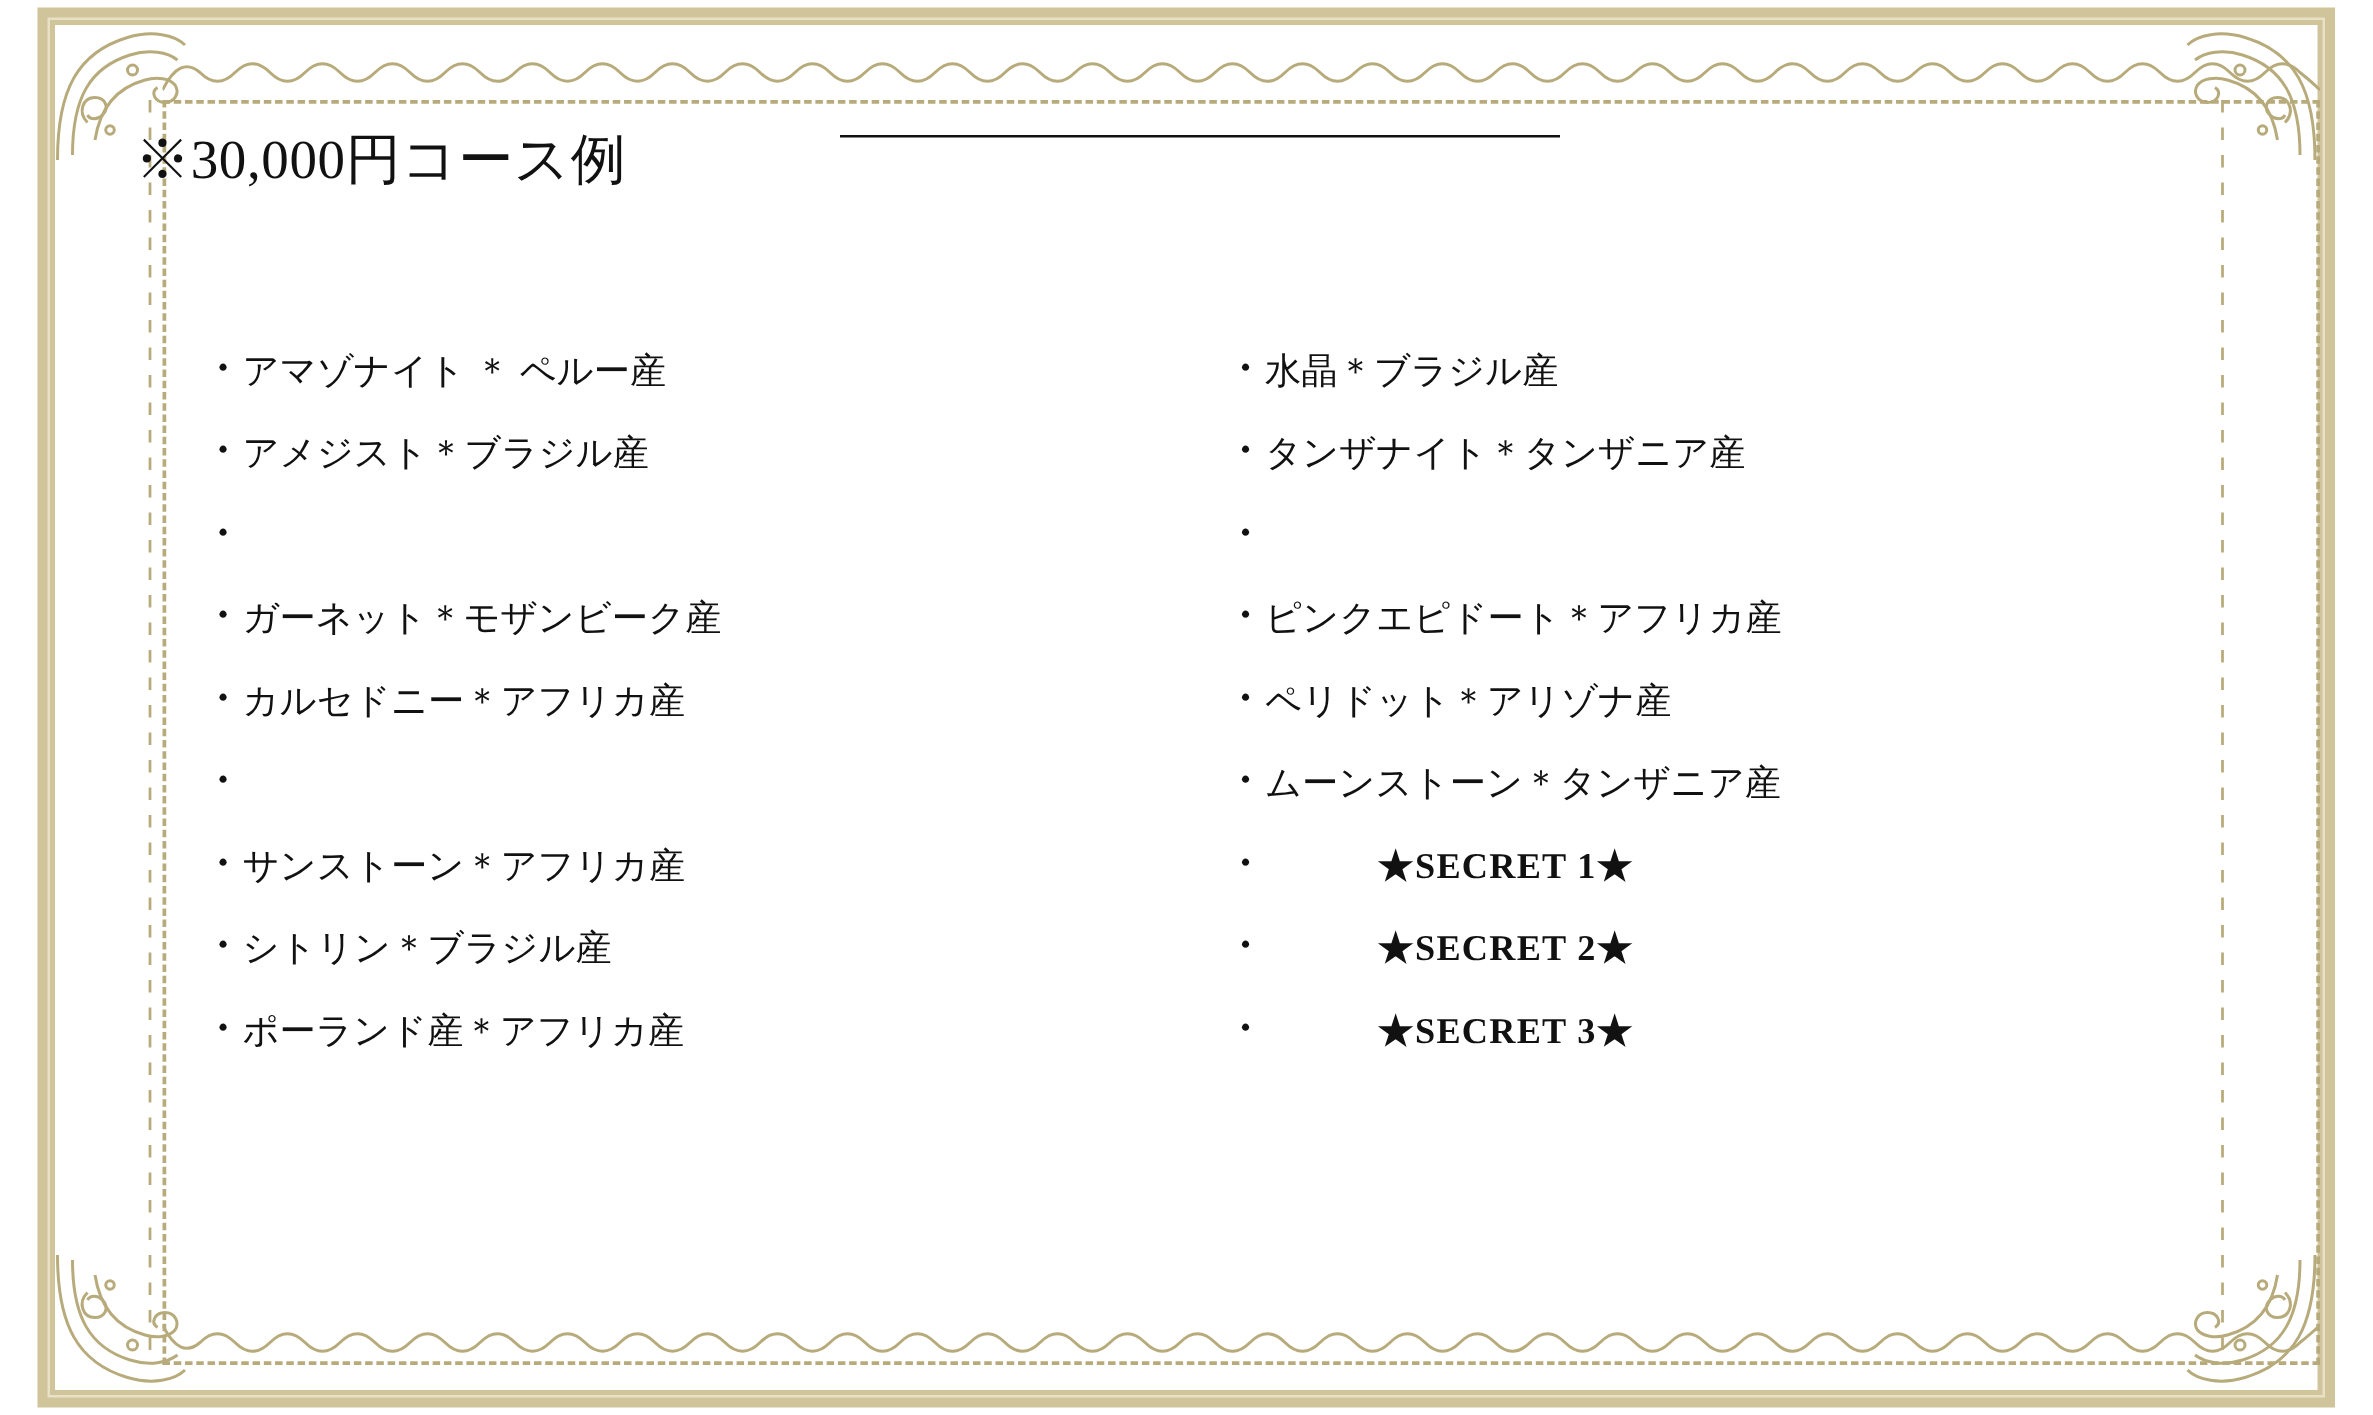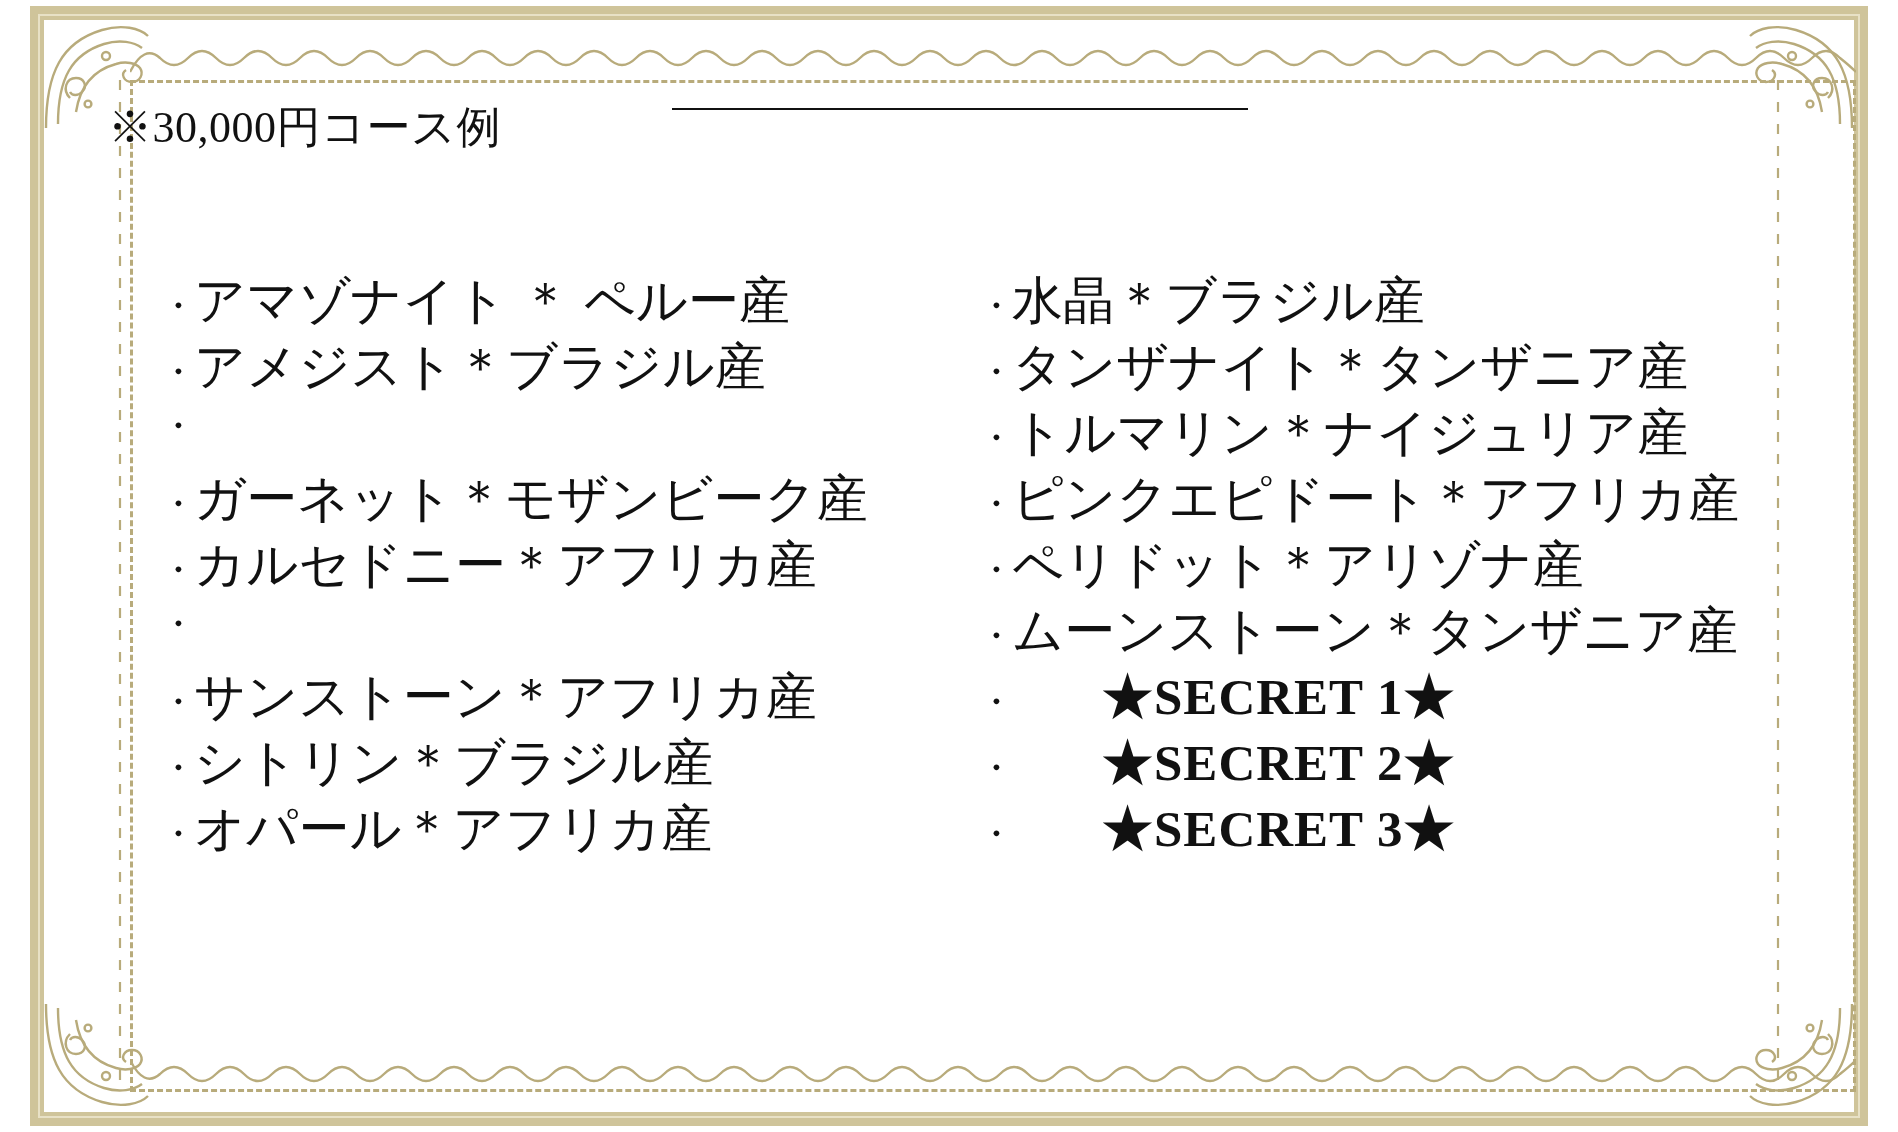--- a/index.html
+++ b/index.html
@@ -123,21 +123,21 @@
     font-size: 40px;
     line-height: 1;
     height: 66px;
     white-space: nowrap;
   }
   .bullet {
     width: 34px;
     flex: 0 0 34px;
     font-size: 36px;
   }
-  .item-text { font-size: 51px; }
+  .item-text { font-size: 29px; }
 
   
   .item.secret .item-text {
     padding-left: 90px;
     letter-spacing: 1px;
     font-weight: bold;
   }
 </style>
 </head>
 <body>
@@ -272,36 +272,35 @@
       <div class="item">
         <span class="bullet">・</span>
         <span class="item-text">サンストーン＊アフリカ産</span>
       </div>
       <div class="item">
         <span class="bullet">・</span>
         <span class="item-text">シトリン＊ブラジル産</span>
       </div>
       <div class="item">
         <span class="bullet">・</span>
-        <span class="item-text">オパール＊アフリカ産</span>
+        <span class="item-text">ポーランド産＊アフリカ産</span>
       </div>
     </div>
 
     <div class="col">
       <div class="item">
         <span class="bullet">・</span>
         <span class="item-text">水晶＊ブラジル産</span>
       </div>
       <div class="item">
         <span class="bullet">・</span>
         <span class="item-text">タンザナイト＊タンザニア産</span>
       </div>
       <div class="item">
         <span class="bullet">・</span>
-        <span class="item-text">トルマリン＊ナイジュリア産</span>
       </div>
       <div class="item">
         <span class="bullet">・</span>
         <span class="item-text">ピンクエピドート＊アフリカ産</span>
       </div>
       <div class="item">
         <span class="bullet">・</span>
         <span class="item-text">ペリドット＊アリゾナ産</span>
       </div>
       <div class="item">

